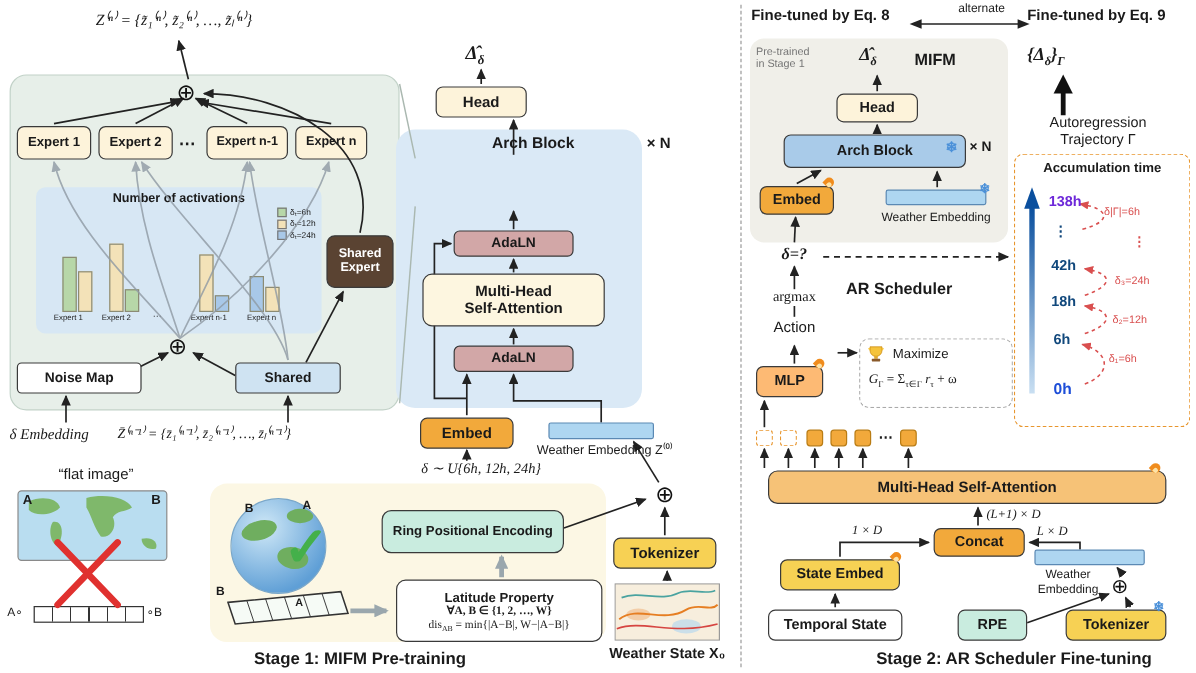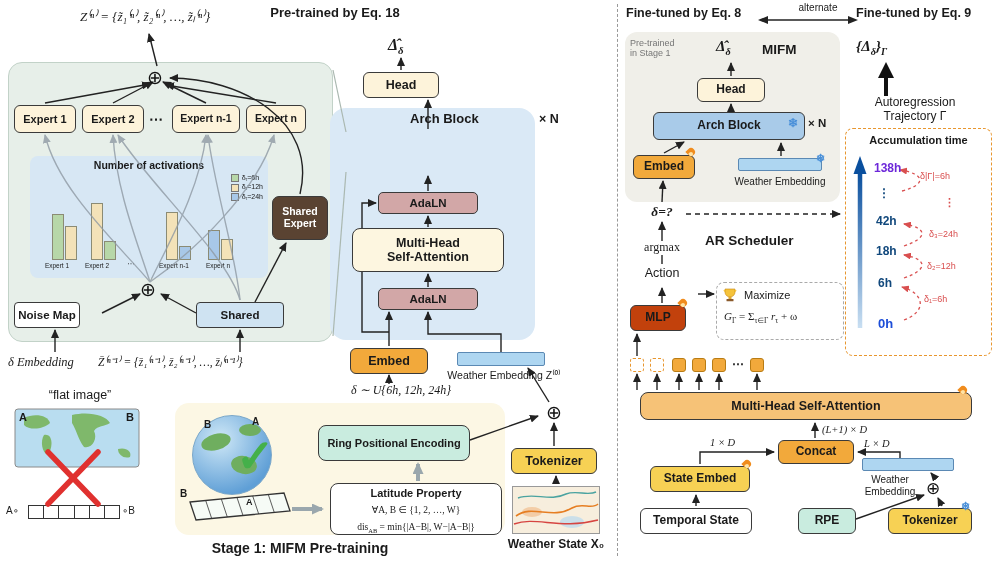--- a/index.html
+++ b/index.html
@@ -194,21 +194,21 @@
       <span>Expert n-1</span>
     </div>
   <div class="box" style="left:246px;top:105px;width:60px;height:28px;background:#fdf3da;font-size:10.5px">
       <span>Expert n</span>
     </div>
   <div class="box" style="left:272px;top:196px;width:56px;height:44px;background:#5a4332;color:#fff;font-size:10.5px;border-radius:7px">
     <span>Shared</span>
     <span>Expert</span>
   </div>
   <span class="oplus" style="left:140px;top:280px">⊕</span>
-  <div class="box" style="left:14px;top:302px;width:66px;height:26px;background:#fff;font-size:11.5px;border-radius:4px">
+  <div class="box" style="left:14px;top:302px;width:104px;height:26px;background:#fff;font-size:11.5px;border-radius:4px">
       <span>Noise Map</span>
     </div>
   <div class="box" style="left:196px;top:302px;width:88px;height:26px;background:#cfe3f2;font-size:11.5px;border-radius:4px">
       <span>Shared</span>
     </div>
 
   <div class="lbl serif" style="left:8px;top:355px;font-size:12.5px">δ Embedding</div>
   <div class="lbl serif" style="left:98px;top:356px;font-size:11.5px">Z̄⁽ⁿ⁻¹⁾ = {z̄₁⁽ⁿ⁻¹⁾, z̄₂⁽ⁿ⁻¹⁾, …, z̄ₗ⁽ⁿ⁻¹⁾}</div>
 
   <div class="lbl center" style="left:30px;top:388px;width:100px;font-size:12.5px">“flat image”</div>
@@ -231,29 +231,28 @@
     <div class="blob" style="left:46px;top:8px;width:22px;height:12px"></div>
   </div>
   <div class="lbl bold" style="left:204px;top:419px;font-size:10px">B</div>
   <div class="lbl bold" style="left:252px;top:416px;font-size:10px">A</div>
   <span class="lbl bold" style="left:236px;top:430px;font-size:46px;color:#44b04a;z-index:4">✓</span>
   <div class="lbl bold" style="left:180px;top:488px;font-size:10px">B</div>
   <div class="lbl bold" style="left:246px;top:497px;font-size:9px">A</div>
   <div class="box" style="left:318px;top:425px;width:152px;height:36px;background:#c9ecdf;font-size:11px;border-radius:8px">
       <span>Ring Positional Encoding</span>
     </div>
-  <div class="box" style="left:330px;top:483px;width:172px;height:52px;background:#fff;border-radius:8px;justify-content:space-between;padding-top:3px">
+  <div class="box" style="left:330px;top:483px;width:172px;height:52px;background:#fff;border-radius:8px;justify-content:center;padding-top:3px">
     <span style="font-size:11px">Latitude Property</span>
-    <span class="roman" style="font-size:9.5px;font-weight:normal">∀A, B ∈ {1, 2, …, W}</span>
+    <span class="roman" style="font-size:9.5px;font-weight:bold">∀A, B ∈ {1, 2, …, W}</span>
     <span class="roman" style="font-size:9.5px;font-weight:normal">
       <span>dis</span><sub>AB</sub><span> = min{|A−B|, W−|A−B|}</span>
     </span>
   </div>
 
-  <div class="lbl bold center" style="left:240px;top:6px;width:190px;font-size:13px">Pre-trained by Eq. 18</div>
   <div class="lbl serif" style="left:388px;top:36px;font-size:16px;font-weight:bold">
     <span>Δ̂</span><sub>δ</sub>
   </div>
   <div class="box" style="left:363px;top:72px;width:76px;height:26px;background:#fdf3da">
       <span>Head</span>
     </div>
   <div class="lbl bold" style="left:410px;top:112px;font-size:13px">Arch Block</div>
   <div class="lbl bold" style="left:539px;top:112px;font-size:12.5px">× N</div>
   <div class="box" style="left:378px;top:192px;width:100px;height:22px;background:#d2a7a7;font-size:11.5px;border-radius:5px">
       <span>AdaLN</span>
@@ -332,21 +331,21 @@
   <div class="lbl" style="left:920px;top:171px;font-size:9px;color:#d94f4f">δ|Γ|=6h</div>
   <div class="lbl bold" style="left:944px;top:196px;font-size:11px;color:#d94f4f">⋮</div>
   <div class="lbl" style="left:929px;top:229px;font-size:9px;color:#d94f4f">δ₃=24h</div>
   <div class="lbl" style="left:927px;top:261px;font-size:9px;color:#d94f4f">δ₂=12h</div>
   <div class="lbl" style="left:924px;top:294px;font-size:9px;color:#d94f4f">δ₁=6h</div>
 
   <div class="lbl serif center whitebg" style="left:644px;top:204px;width:36px;font-size:13.5px;font-weight:bold">δ=?</div>
   <div class="lbl bold" style="left:705px;top:233px;font-size:13.5px">AR Scheduler</div>
   <div class="lbl roman center whitebg" style="left:634px;top:241px;width:56px;font-size:12px">argmax</div>
   <div class="lbl center whitebg" style="left:636px;top:266px;width:52px;font-size:12.5px">Action</div>
-  <div class="box" style="left:630px;top:305px;width:56px;height:26px;background:#c2410c;font-size:12px">
+  <div class="box" style="left:630px;top:305px;width:56px;height:26px;background:#fdba74;font-size:12px">
       <span>MLP</span>
     </div>
   <span class="flame" style="left:678px;top:298px"></span>
 
   <svg class="lbl" style="left:722px;top:287px" width="16" height="16" viewBox="0 0 16 16">
     <path d="M3 2h10v3a5 5 0 0 1-10 0z" fill="#f5c33b" stroke="#c8860d" stroke-width="0.6"></path>
     <path d="M1.5 3H3v2.2A2.6 2.6 0 0 1 1.5 3z" fill="#f5c33b"></path>
     <path d="M14.5 3H13v2.2A2.6 2.6 0 0 0 14.5 3z" fill="#f5c33b"></path>
     <rect x="6.5" y="9.5" width="3" height="2.5" fill="#e0a92f"></rect>
     <rect x="4.5" y="12" width="7" height="2.2" rx="0.5" fill="#8a5a2b"></rect>
@@ -387,20 +386,21 @@
       <span>Temporal State</span>
     </div>
   <div class="box" style="left:798px;top:508px;width:58px;height:26px;background:#c9ecdf;font-size:12px">
       <span>RPE</span>
     </div>
   <div class="box" style="left:888px;top:508px;width:84px;height:26px;background:#f7d154;font-size:12px">
       <span>Tokenizer</span>
     </div>
   <span class="snow" style="left:961px;top:501px;font-size:11px">❄</span>
 
+  <div class="lbl bold center" style="left:695px;top:540px;width:300px;font-size:14px">Stage 2: AR Scheduler Fine-tuning</div>
 
   <svg class="layer top" width="997" height="561">
     <g stroke="#8f9aa4" stroke-width="1.4" fill="none" opacity="0.8">
       <path d="M150,282 C 118,244 58,190 45,135" marker-end="url(#ag)"></path>
       <path d="M150,282 C 138,244 116,190 113,135" marker-end="url(#ag)"></path>
       <path d="M150,282 C 168,244 200,190 206,135" marker-end="url(#ag)"></path>
       <path d="M150,282 C 196,250 258,190 274,135" marker-end="url(#ag)"></path>
       <path d="M240,300 C 228,256 150,185 118,135" marker-end="url(#ag)"></path>
       <path d="M240,300 C 236,256 214,185 208,135" marker-end="url(#ag)"></path>
     </g>

